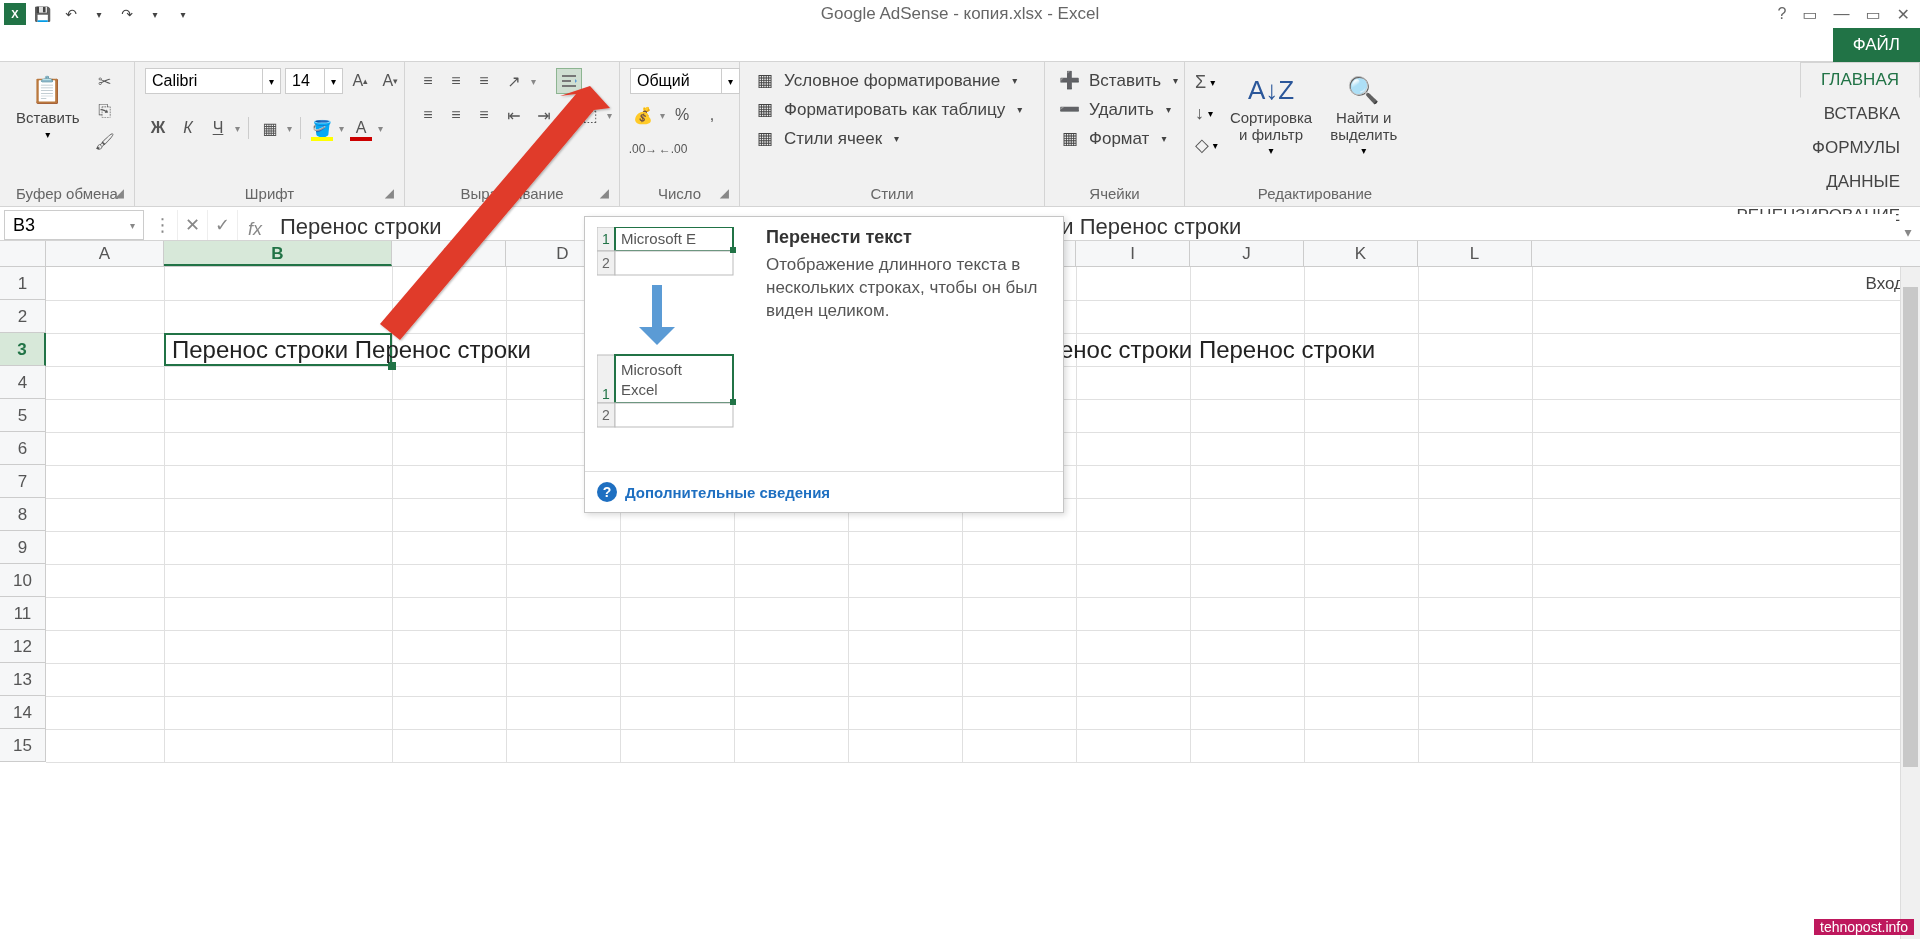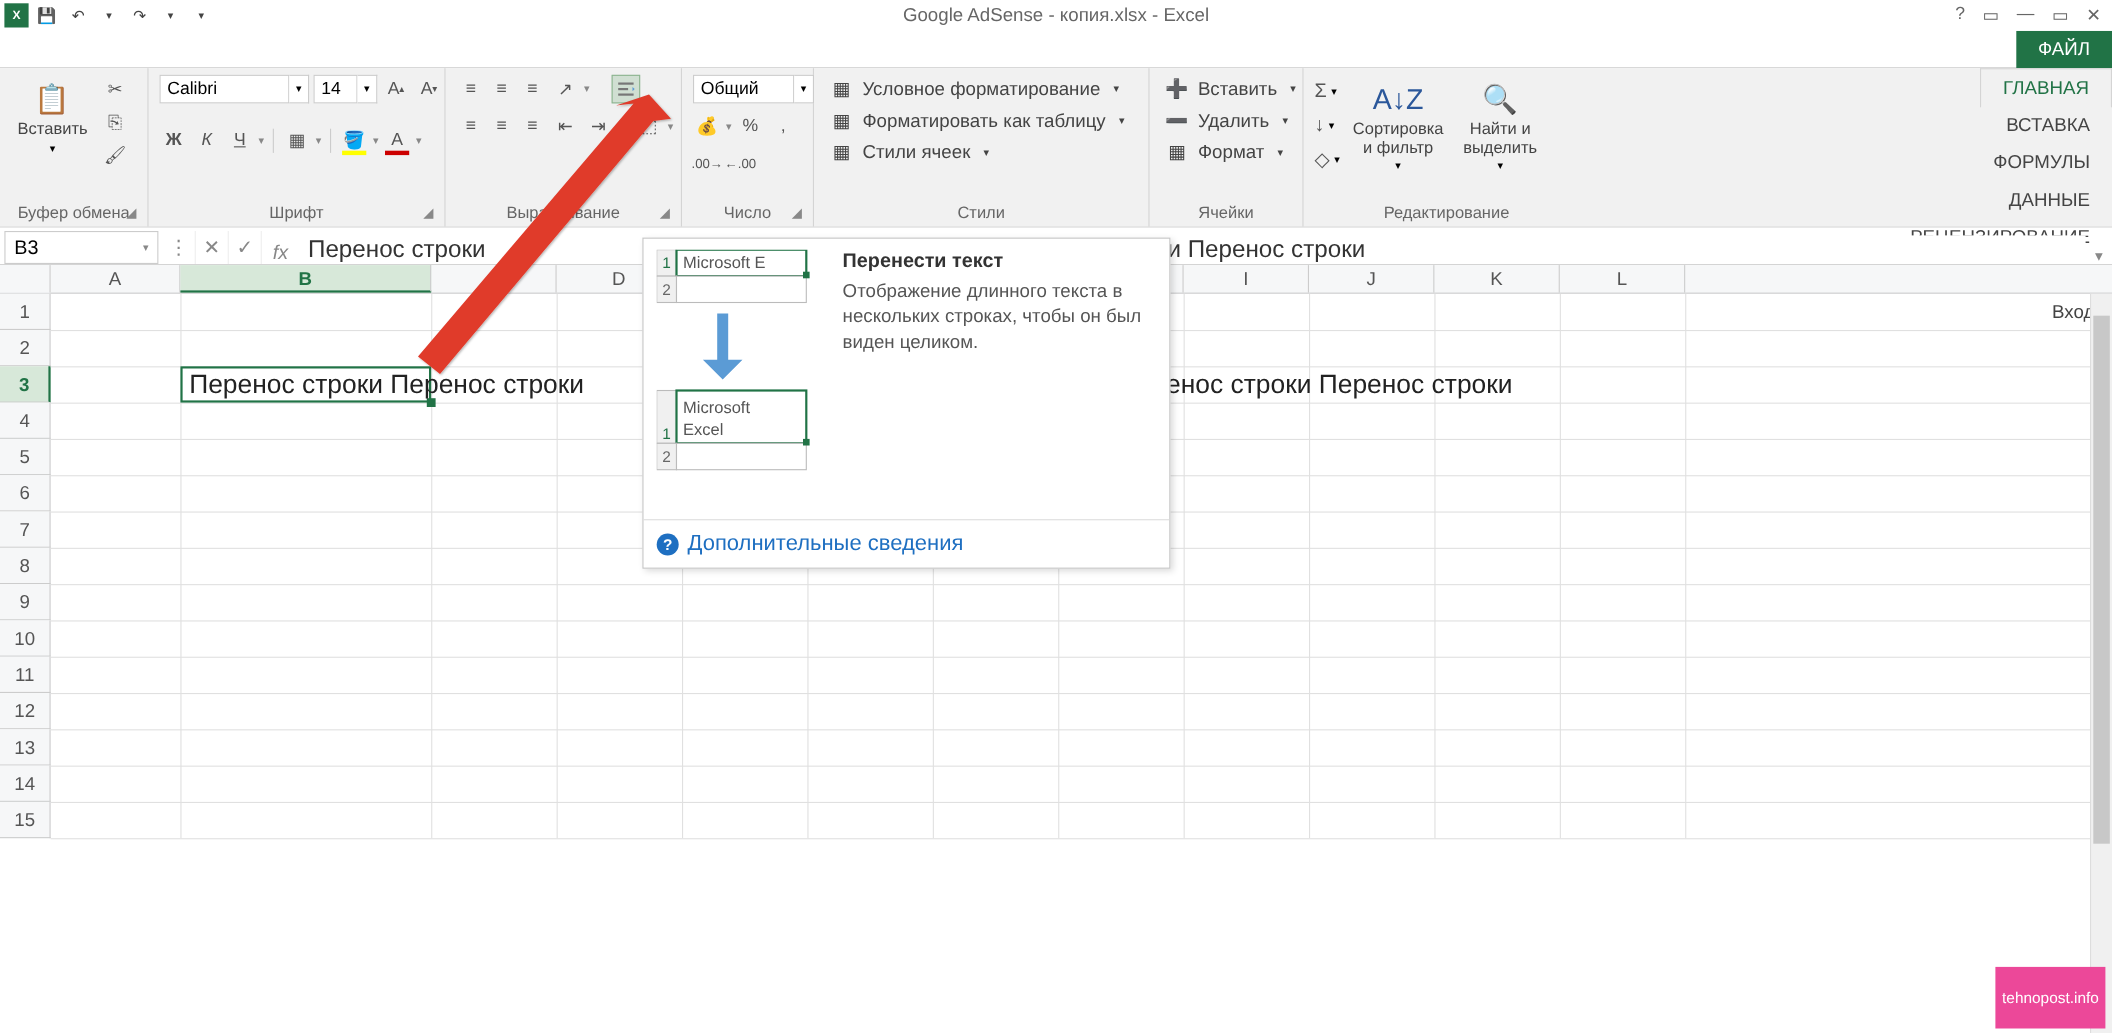--- a/index.html
+++ b/index.html
@@ -70,30 +70,30 @@
 
 
 .tooltip { position: absolute; background: #fff; border: 1px solid #c5c5c5; box-shadow: 2px 2px 6px rgba(0,0,0,0.15); z-index: 100; width: 480px; }
 .tooltip-body { display: flex; padding: 10px 12px; gap: 14px; }
 .tt-preview { width: 155px; }
 .tt-text { flex: 1; }
 .tt-title { font-size: 18px; font-weight: bold; color: #333; margin-bottom: 6px; }
 .tt-desc { font-size: 17px; color: #555; line-height: 1.35; }
 .tt-footer { border-top: 1px solid #ddd; padding: 10px 12px; display: flex; align-items: center; gap: 8px; }
 .tt-help { width: 20px; height: 20px; border-radius: 50%; background: #1e6fc1; color: #fff; display: flex; align-items: center; justify-content: center; font-size: 14px; font-weight: bold; }
-.tt-more { color: #1e6fc1; font-size: 20px; font-weight: normal; }
+.tt-more { color: #1e6fc1; font-size: 15px; font-weight: bold; }
 
 
 .red-arrow { position: absolute; z-index: 200; pointer-events: none; }
 
 
 .vscroll { position: absolute; right: 0; top: 26px; bottom: 0; width: 20px; background: #f0f0f0; border-left: 1px solid #ddd; }
 .vscroll-thumb { position: absolute; left: 2px; right: 2px; top: 20px; height: 480px; background: #c8c8c8; }
 
-.watermark { position: absolute; right: 6px; bottom: 4px; background: #ec4899; color: #fff; font-size: 14px; padding: 20px 6px; }
+.watermark { position: absolute; right: 6px; bottom: 4px; background: #be185d; color: #fff; font-size: 14px; padding: 0 6px; }
 </style>
 </head>
 <body>
 
 <div class="titlebar">
   <div class="qat">
     <div class="excel-logo">X</div>
     <div class="qat-icon">💾</div>
     <div class="qat-icon">↶</div>
     <div class="qat-icon" style="font-size:10px">▾</div>

